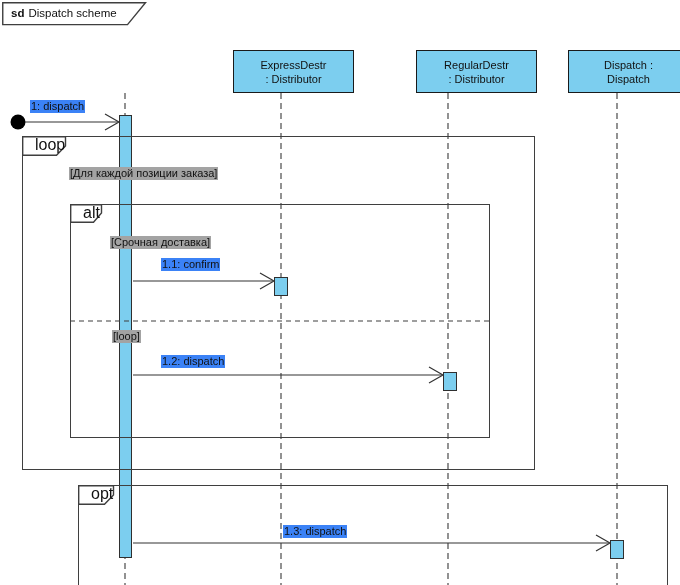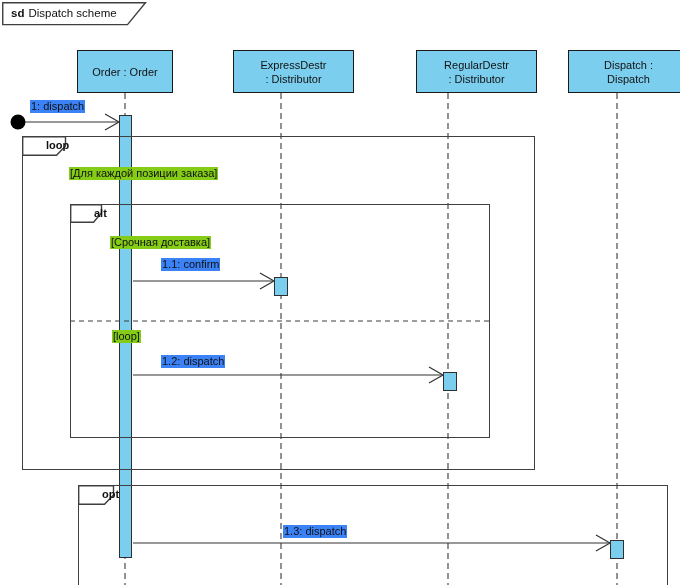--- a/index.html
+++ b/index.html
@@ -27,58 +27,54 @@
 
   
   .frag{
     position:absolute;border:1.4px solid #3f3f3f;box-sizing:border-box;
     background:transparent;z-index:3;
   }
 
   
   .frag-label{position:absolute;z-index:4;}
   .frag-label span{
-    position:absolute;left:24px;top:2px;font-size:11px;font-weight:bold;
+    position:absolute;left:13px;top:2px;font-size:16px;font-weight:normal;
     line-height:14px;white-space:nowrap;
   }
 
   
   .title-label{position:absolute;left:2px;top:2px;z-index:4;}
   .title-label .txt{
     position:absolute;left:9px;top:4px;font-size:11.5px;line-height:14px;
     white-space:nowrap;
   }
   .title-label .kw{font-weight:bold;margin-right:4px;}
 
   
   .guard{
-    position:absolute;font-size:11px;line-height:13px;background:#84cc16;
+    position:absolute;font-size:11px;line-height:13px;background:#a3a3a3;
     padding:0 1px;white-space:nowrap;z-index:4;
   }
   .msg-label{
     position:absolute;font-size:11px;line-height:13px;background:#3b82f6;
     padding:0 1px;white-space:nowrap;z-index:5;
   }
 </style>
 </head>
 <body>
 
 <div class="canvas">
 
   <svg class="layer" width="680" height="585" style="z-index:1">
     <line x1="125" y1="93" x2="125" y2="585" stroke="#4a4a4a" stroke-width="1.2" stroke-dasharray="6 4"></line>
     <line x1="281" y1="93" x2="281" y2="585" stroke="#4a4a4a" stroke-width="1.2" stroke-dasharray="6 4"></line>
     <line x1="448" y1="93" x2="448" y2="585" stroke="#4a4a4a" stroke-width="1.2" stroke-dasharray="6 4"></line>
     <line x1="617" y1="93" x2="617" y2="585" stroke="#4a4a4a" stroke-width="1.2" stroke-dasharray="6 4"></line>
   </svg>
 
-  <div class="head" style="left:77px;width:96px">
-    <span>Order : Order</span>
-      <span></span>
-  </div>
   <div class="head" style="left:233px">
     <span>ExpressDestr</span>
       <span>: Distributor</span>
   </div>
   <div class="head" style="left:416px">
     <span>RegularDestr</span>
       <span>: Distributor</span>
   </div>
   <div class="head" style="left:568px">
     <span>Dispatch :</span>

